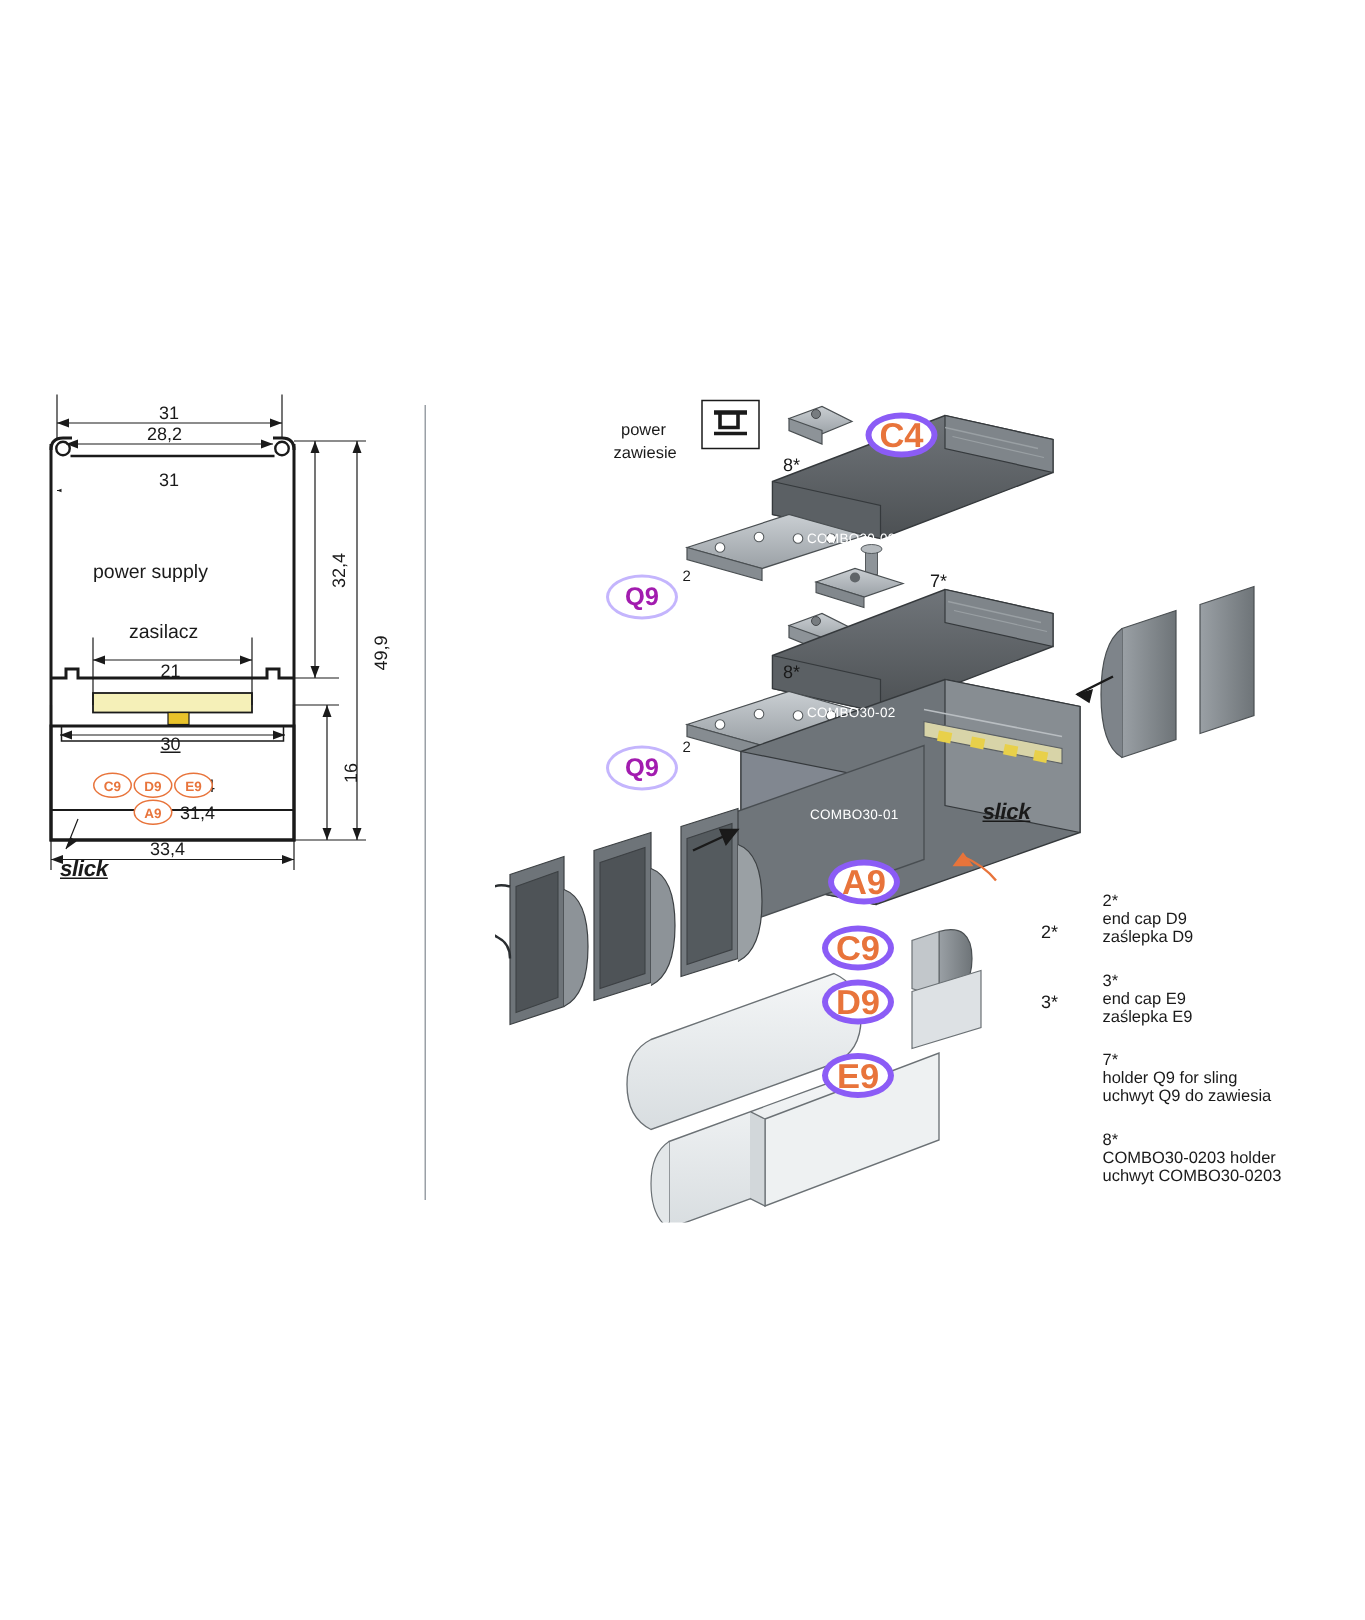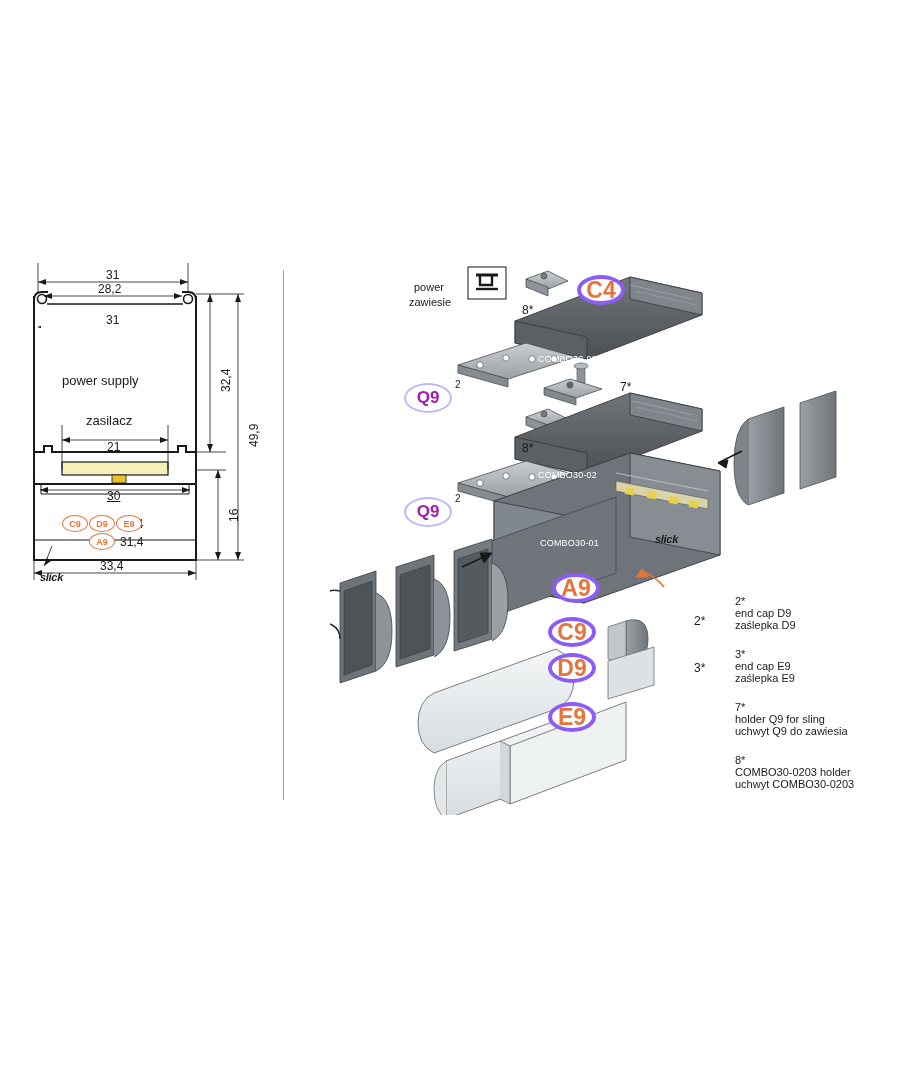--- a/index.html
+++ b/index.html
@@ -72,25 +72,26 @@
     width: 26px; height: 17px;
     border: 1.2px solid #e8743b;
     color: #e8743b;
     font-size: 9px;
     border-radius: 13px / 8.5px;
   }
 
   
   .slick {
     position: absolute;
-    font-size: 11px;
+    font-size: 15px;
     font-weight: bold;
     font-style: italic;
     color: #1a1a1a;
     letter-spacing: -0.3px;
+    text-decoration: underline;
   }
 
   
   .notes { position: absolute; left: 735px; top: 595px; width: 175px; }
   .note { margin-bottom: 17px; }
   .note .marker { font-size: 11px; }
   .note .line { font-size: 11px; }
 
   
   .part-label {

